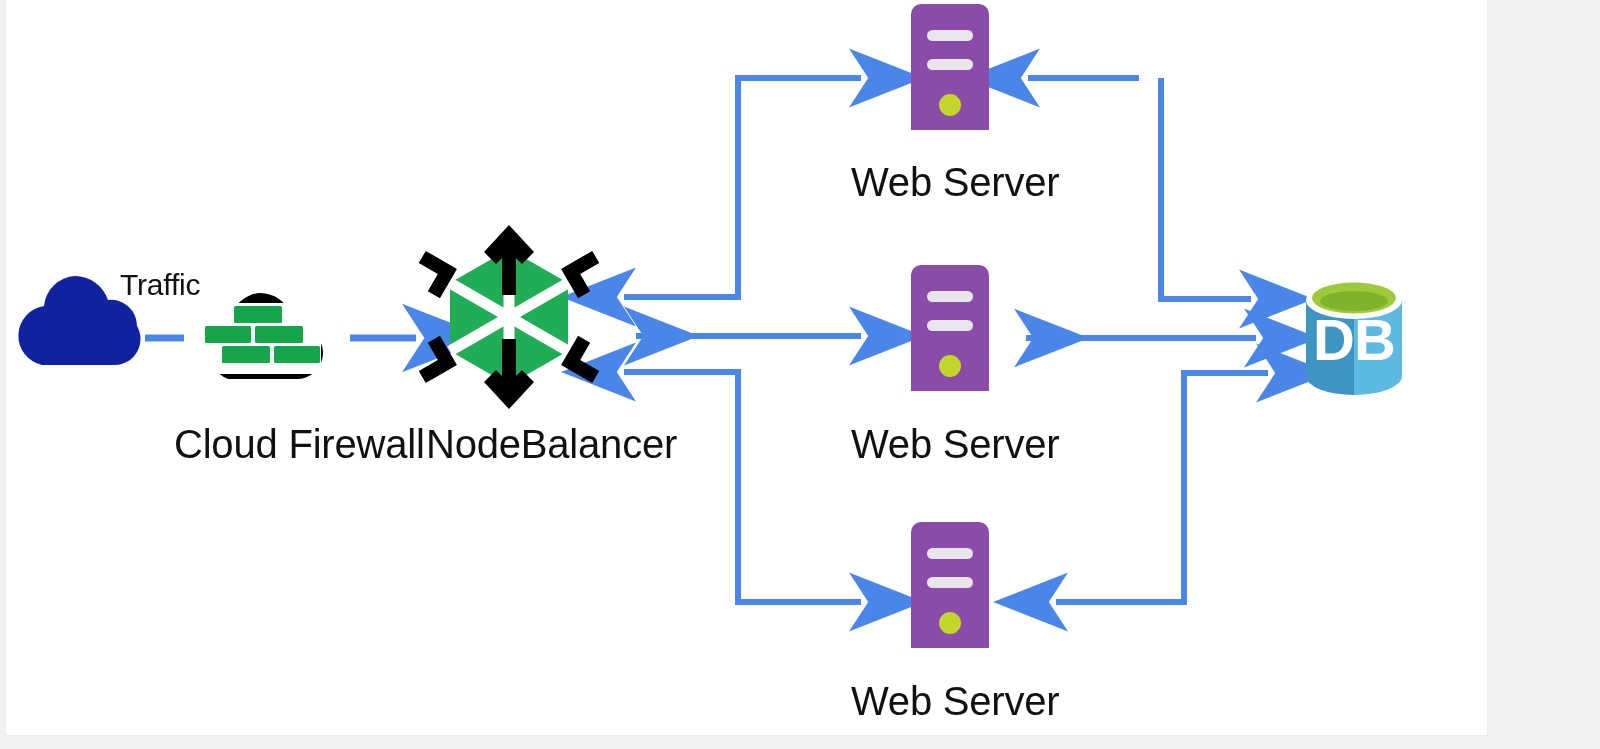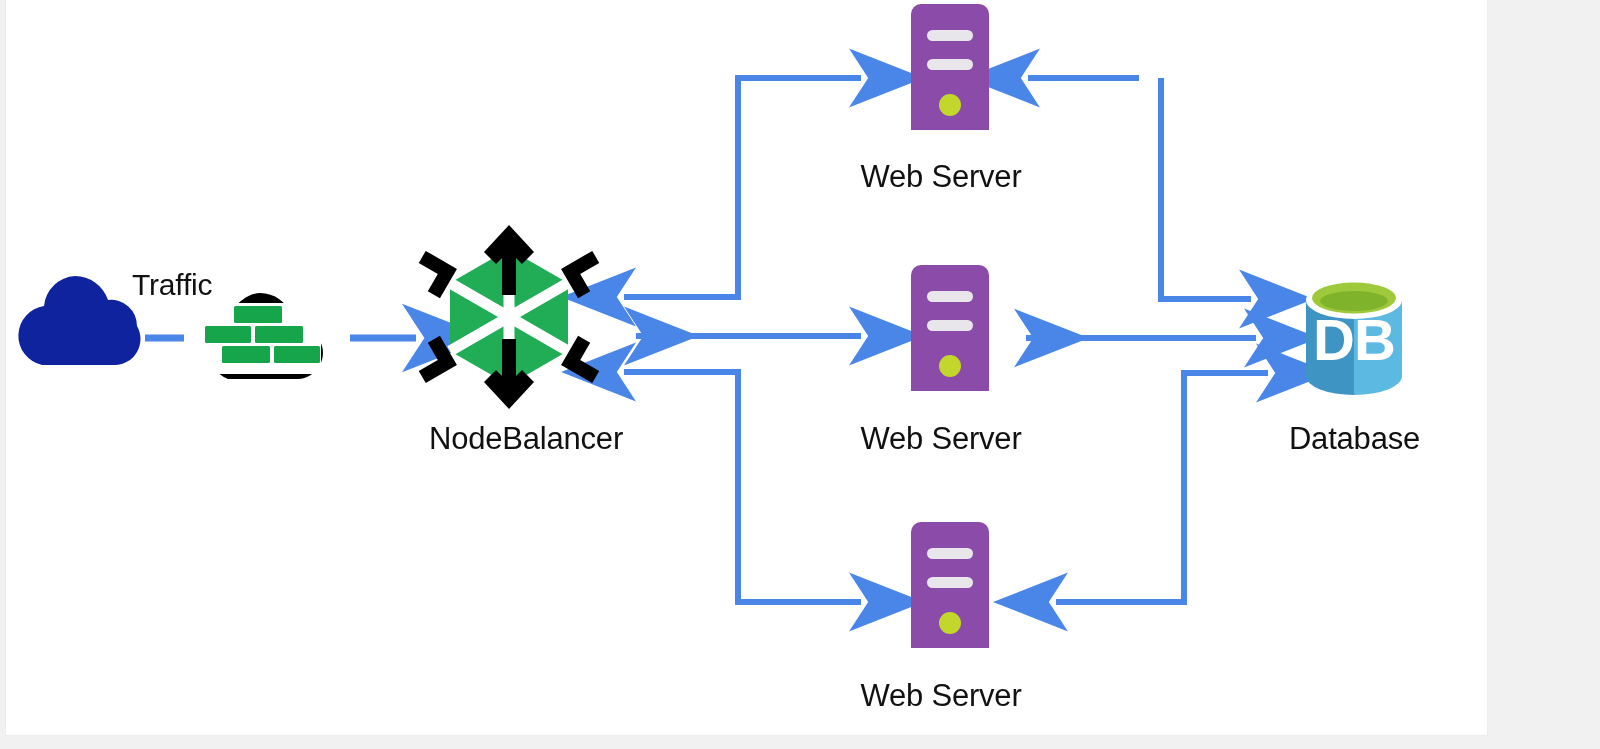--- a/index.html
+++ b/index.html
@@ -30,21 +30,21 @@
     position: absolute;
     left: 0;
     top: 0;
     width: 1481px;
     height: 735px;
   }
   .node-label {
     position: absolute;
     color: #111111;
     font-family: "Liberation Sans", sans-serif;
-    font-size: 31px;
+    font-size: 40px;
     line-height: 1.1;
     white-space: nowrap;
     text-align: center;
     letter-spacing: -0.2px;
   }
   .traffic-label {
     position: absolute;
     color: #111111;
     font-family: "Liberation Sans", sans-serif;
     font-size: 30px;
@@ -199,27 +199,27 @@
         <path d="M1300,300 v76 a48,19 0 0 0 96,0 v-76 z" fill="url(#dbSplit)"></path>
 
         <ellipse cx="1348" cy="300" rx="48" ry="19" fill="#ffffff"></ellipse>
         <ellipse cx="1348" cy="298" rx="42" ry="15.5" fill="#9ec93a"></ellipse>
         <ellipse cx="1348" cy="301" rx="34" ry="10" fill="#7fb32c"></ellipse>
 
         <text x="1348" y="360" text-anchor="middle" font-family="Liberation Sans, sans-serif" font-size="58" font-weight="bold" fill="#ffffff" letter-spacing="-1">DB</text>
       </g>
     </svg>
 
-    <div class="traffic-label" style="left:114px; top:268px;margin-left:12px;">Traffic</div>
-
+    <div class="traffic-label" style="left:114px; top:268px;">Traffic</div>
+
+    <div class="node-label" style="left:168px; top:422px; width:200px;">Cloud Firewall</div>
 
     <div class="node-label" style="left:420px; top:422px; width:200px;">NodeBalancer</div>
 
     <div class="node-label" style="left:845px; top:160px; width:180px;">Web Server</div>
 
     <div class="node-label" style="left:845px; top:422px; width:180px;">Web Server</div>
 
     <div class="node-label" style="left:845px; top:679px; width:180px;">Web Server</div>
 
-    <div class="node-label" style="left:1266px; top:422px; width:165px;">Database</div>
 
   </div>
 </div>
 
 </body></html>

